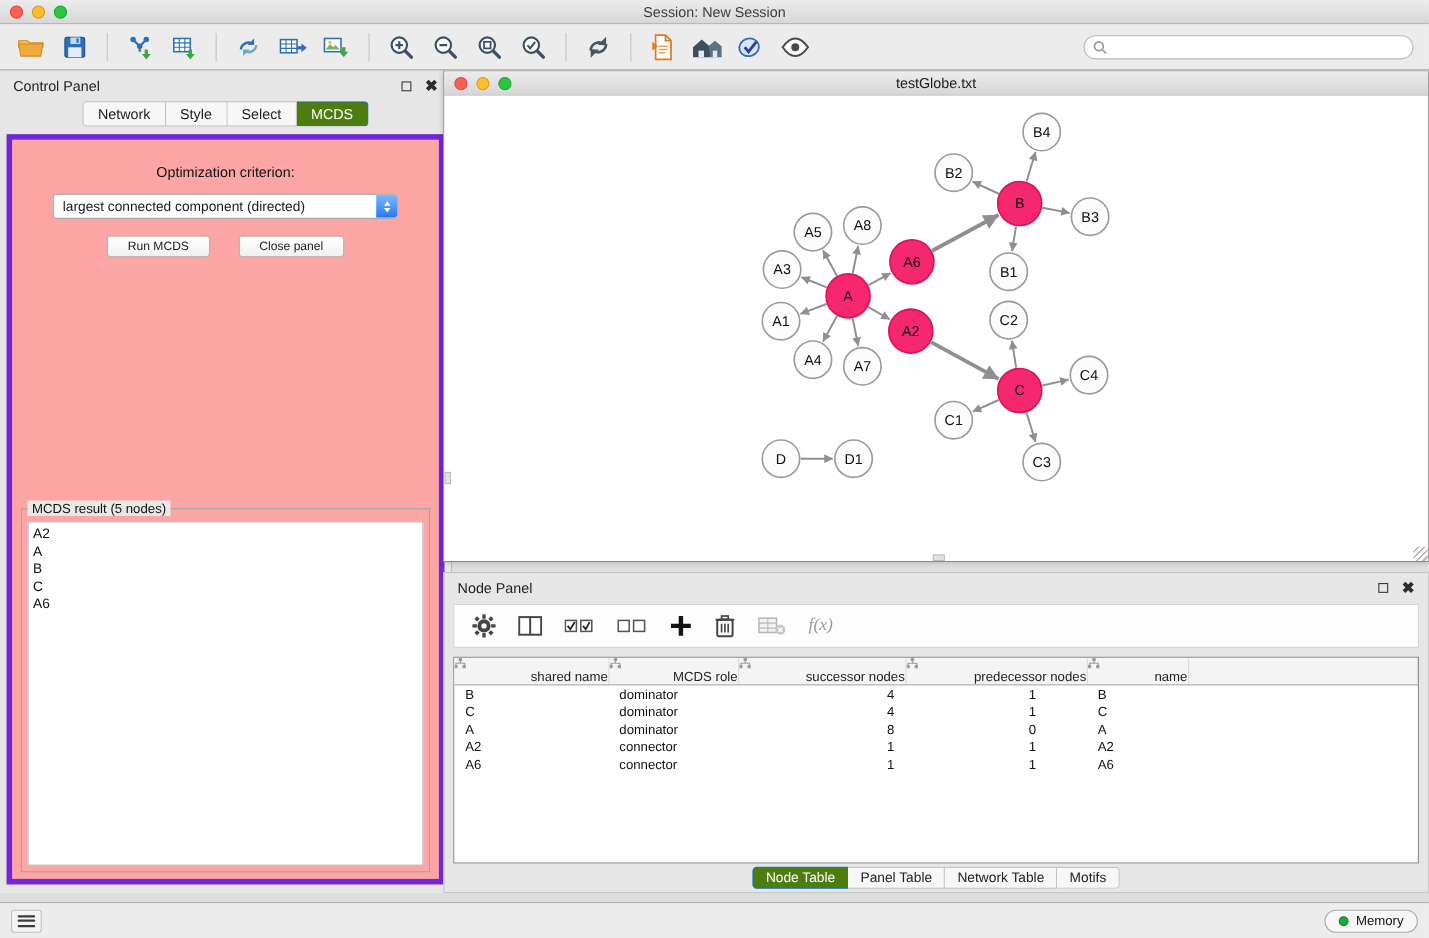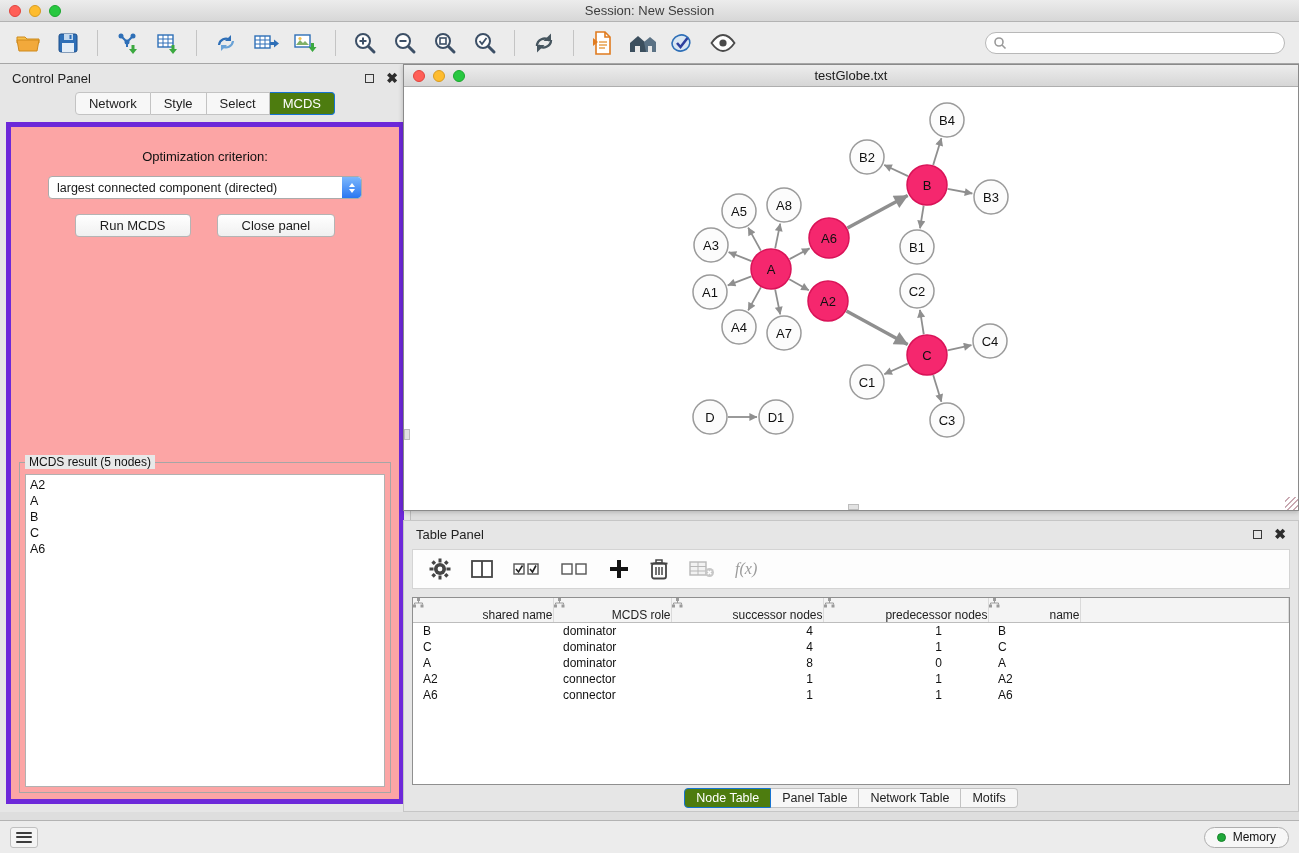--- a/index.html
+++ b/index.html
@@ -33,21 +33,21 @@
 .tabgroup .tab:last-child{border-radius:0 4px 4px 0}
 .tabgroup .tab.active{background:#4d7c0f;border-color:#1673d2;color:#fff}
 .cp-content{position:absolute;left:6px;right:6px;top:58px;bottom:8px;border:5px solid #6d28d9;background:#fca5a5}
 .opt-label{text-align:center;margin-top:22px;font-size:13px;color:#111}
 .dropdown{margin:12px auto 0;width:314px;height:23px;background:#fff;border:1px solid #ababab;border-radius:4px;display:flex;align-items:center;overflow:hidden}
 .dropdown .val{flex:1;font-size:12.5px;padding-left:8px;white-space:nowrap}
 .stepper{width:19px;align-self:stretch;background:linear-gradient(#7cb7fc,#2a77f2);display:flex;flex-direction:column;align-items:center;justify-content:center;gap:2px;border-radius:0 3px 3px 0}
 .stepper .up{width:0;height:0;border-left:3.5px solid transparent;border-right:3.5px solid transparent;border-bottom:4px solid #fff}
 .stepper .down{width:0;height:0;border-left:3.5px solid transparent;border-right:3.5px solid transparent;border-top:4px solid #fff}
 .btn-row{display:flex;justify-content:center;gap:26px;margin-top:15px}
-.mac-btn{background:linear-gradient(#ffffff,#f0f0f0);border:1px solid #b4b4b4;border-radius:4px;padding:3px 24px;font-size:13px;color:#1c1c1c;font-family:"Liberation Sans",sans-serif}
+.mac-btn{background:linear-gradient(#ffffff,#f0f0f0);border:1px solid #b4b4b4;border-radius:4px;padding:3px 18px;font-size:11px;color:#1c1c1c;font-family:"Liberation Sans",sans-serif}
 .result-box{position:absolute;left:8px;right:8px;top:335px;bottom:6px;border:1px solid #a6a6a6}
 .result-legend{position:absolute;top:-8px;left:5px;background:#e8e8e8;padding:0 4px;font-size:12px;color:#111}
 .result-list{position:absolute;left:5px;right:5px;top:11px;bottom:5px;background:#fff;border:1px solid #b1b1b1;overflow:auto;padding-top:2px}
 .result-item{font-size:12.5px;line-height:16px;padding-left:4px;color:#111}
 
 .net-window{position:absolute;left:403px;top:64px;width:896px;height:447px;background:#fff;border:1px solid #8a8a8a;box-shadow:0 1px 5px rgba(0,0,0,.22)}
 .net-titlebar{height:22px;background:linear-gradient(#ededed,#d6d6d6);border-bottom:1px solid #aeaeae;display:flex;align-items:center;justify-content:center;position:relative}
 .net-canvas{position:absolute;left:0;top:22px;right:0;bottom:0;background:#fff;overflow:hidden}
 .graph-svg text{font-family:"Liberation Sans",sans-serif}
 .h-left{position:absolute;left:0;top:342px;width:6px;height:11px;background:#e2e2e2;border:1px solid #bdbdbd}
@@ -385,21 +385,21 @@
         </g>
       </svg>
     <span class="h-left"></span>
     <span class="h-bottom"></span>
     <span class="grip"></span>
   </div>
 </div>
 
 <div class="table-panel">
   <div class="tp-head">
-    <span>Table Panel</span>
+    <span>Node Panel</span>
     <span class="hicons">
       <span class="float-icon"></span>
       <span class="close-x">✖</span>
     </span>
   </div>
   <div class="tp-toolbar">
     <span>
       <svg width="22" height="22" viewBox="0 0 22 22">
           <g fill="#454545">
             <rect x="9.5" y="0.5" width="3" height="4"></rect>

